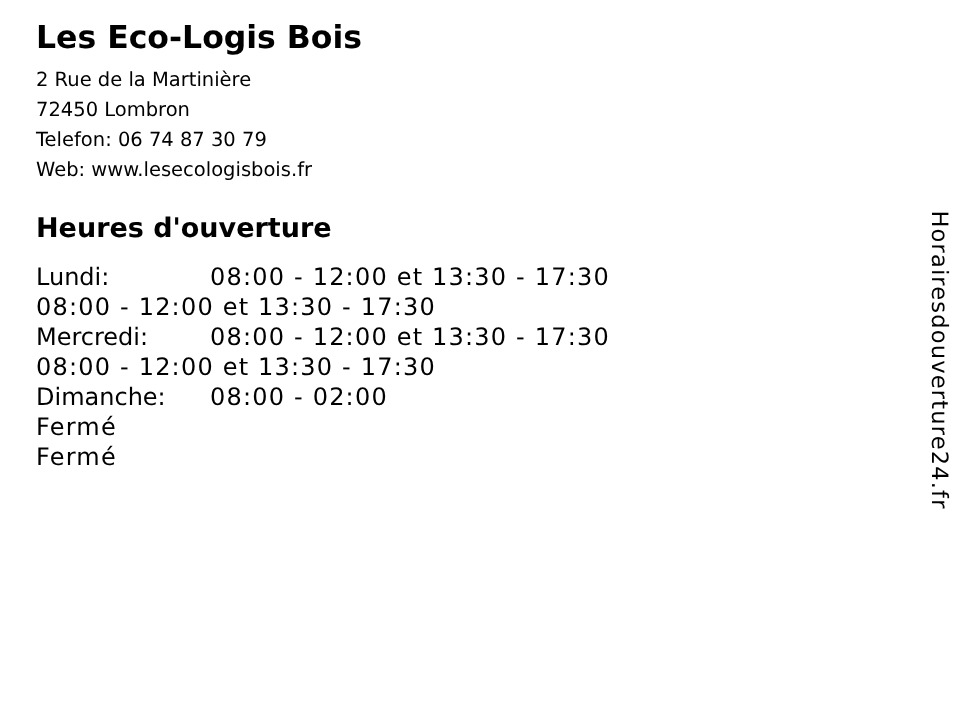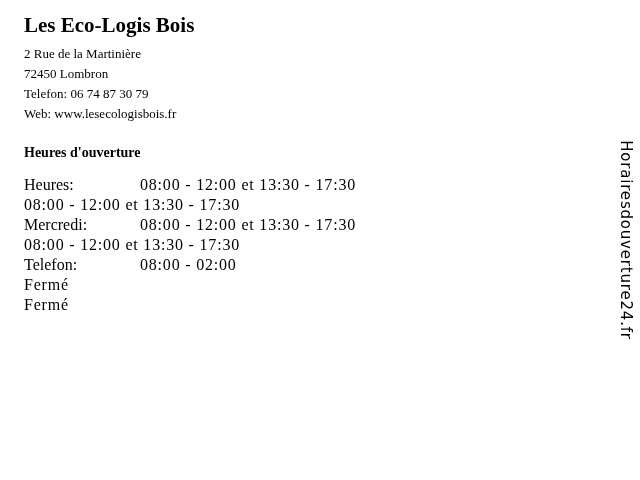--- a/index.html
+++ b/index.html
@@ -12,37 +12,36 @@
     height: 480px;
     background: #ffffff;
     color: #000000;
     overflow: hidden;
   }
 
   .content {
     position: absolute;
     left: 24px;
     top: 12px;
-    font-family: Liberation Serif, serif;
   }
 
   .business-name {
     font-size: 21px;
     line-height: 26px;
     font-weight: bold;
     margin-bottom: 6px;
   }
 
   .address-block {
     font-size: 13px;
     line-height: 20px;
   }
 
   .hours-heading {
-    font-size: 14px;
+    font-size: 18px;
     line-height: 20px;
     font-weight: bold;
     margin-top: 19px;
   }
 
   .hours-table {
     margin-top: 12px;
     font-size: 16px;
     line-height: 20px;
   }
@@ -83,39 +82,39 @@
       <div>72450 Lombron</div>
       <div>Telefon: 06 74 87 30 79</div>
       <div>Web: www.lesecologisbois.fr</div>
     </div>
 
     <div class="hours-heading">Heures d'ouverture</div>
 
     <div class="hours-table">
 
       <div class="hours-row">
-        <span class="hours-day">Heures:</span>
+        <span class="hours-day">Lundi:</span>
         <span class="hours-value">08:00 - 12:00 et 13:30 - 17:30</span>
       </div>
 
       <div class="hours-row">
         <span class="hours-value">08:00 - 12:00 et 13:30 - 17:30</span>
       </div>
 
       <div class="hours-row">
         <span class="hours-day">Mercredi:</span>
         <span class="hours-value">08:00 - 12:00 et 13:30 - 17:30</span>
       </div>
 
       <div class="hours-row">
         <span class="hours-value">08:00 - 12:00 et 13:30 - 17:30</span>
       </div>
 
       <div class="hours-row">
-        <span class="hours-day">Telefon:</span>
+        <span class="hours-day">Dimanche:</span>
         <span class="hours-value">08:00 - 02:00</span>
       </div>
 
       <div class="hours-row">
         <span class="hours-value">Fermé</span>
       </div>
 
       <div class="hours-row">
         <span class="hours-value">Fermé</span>
       </div>

